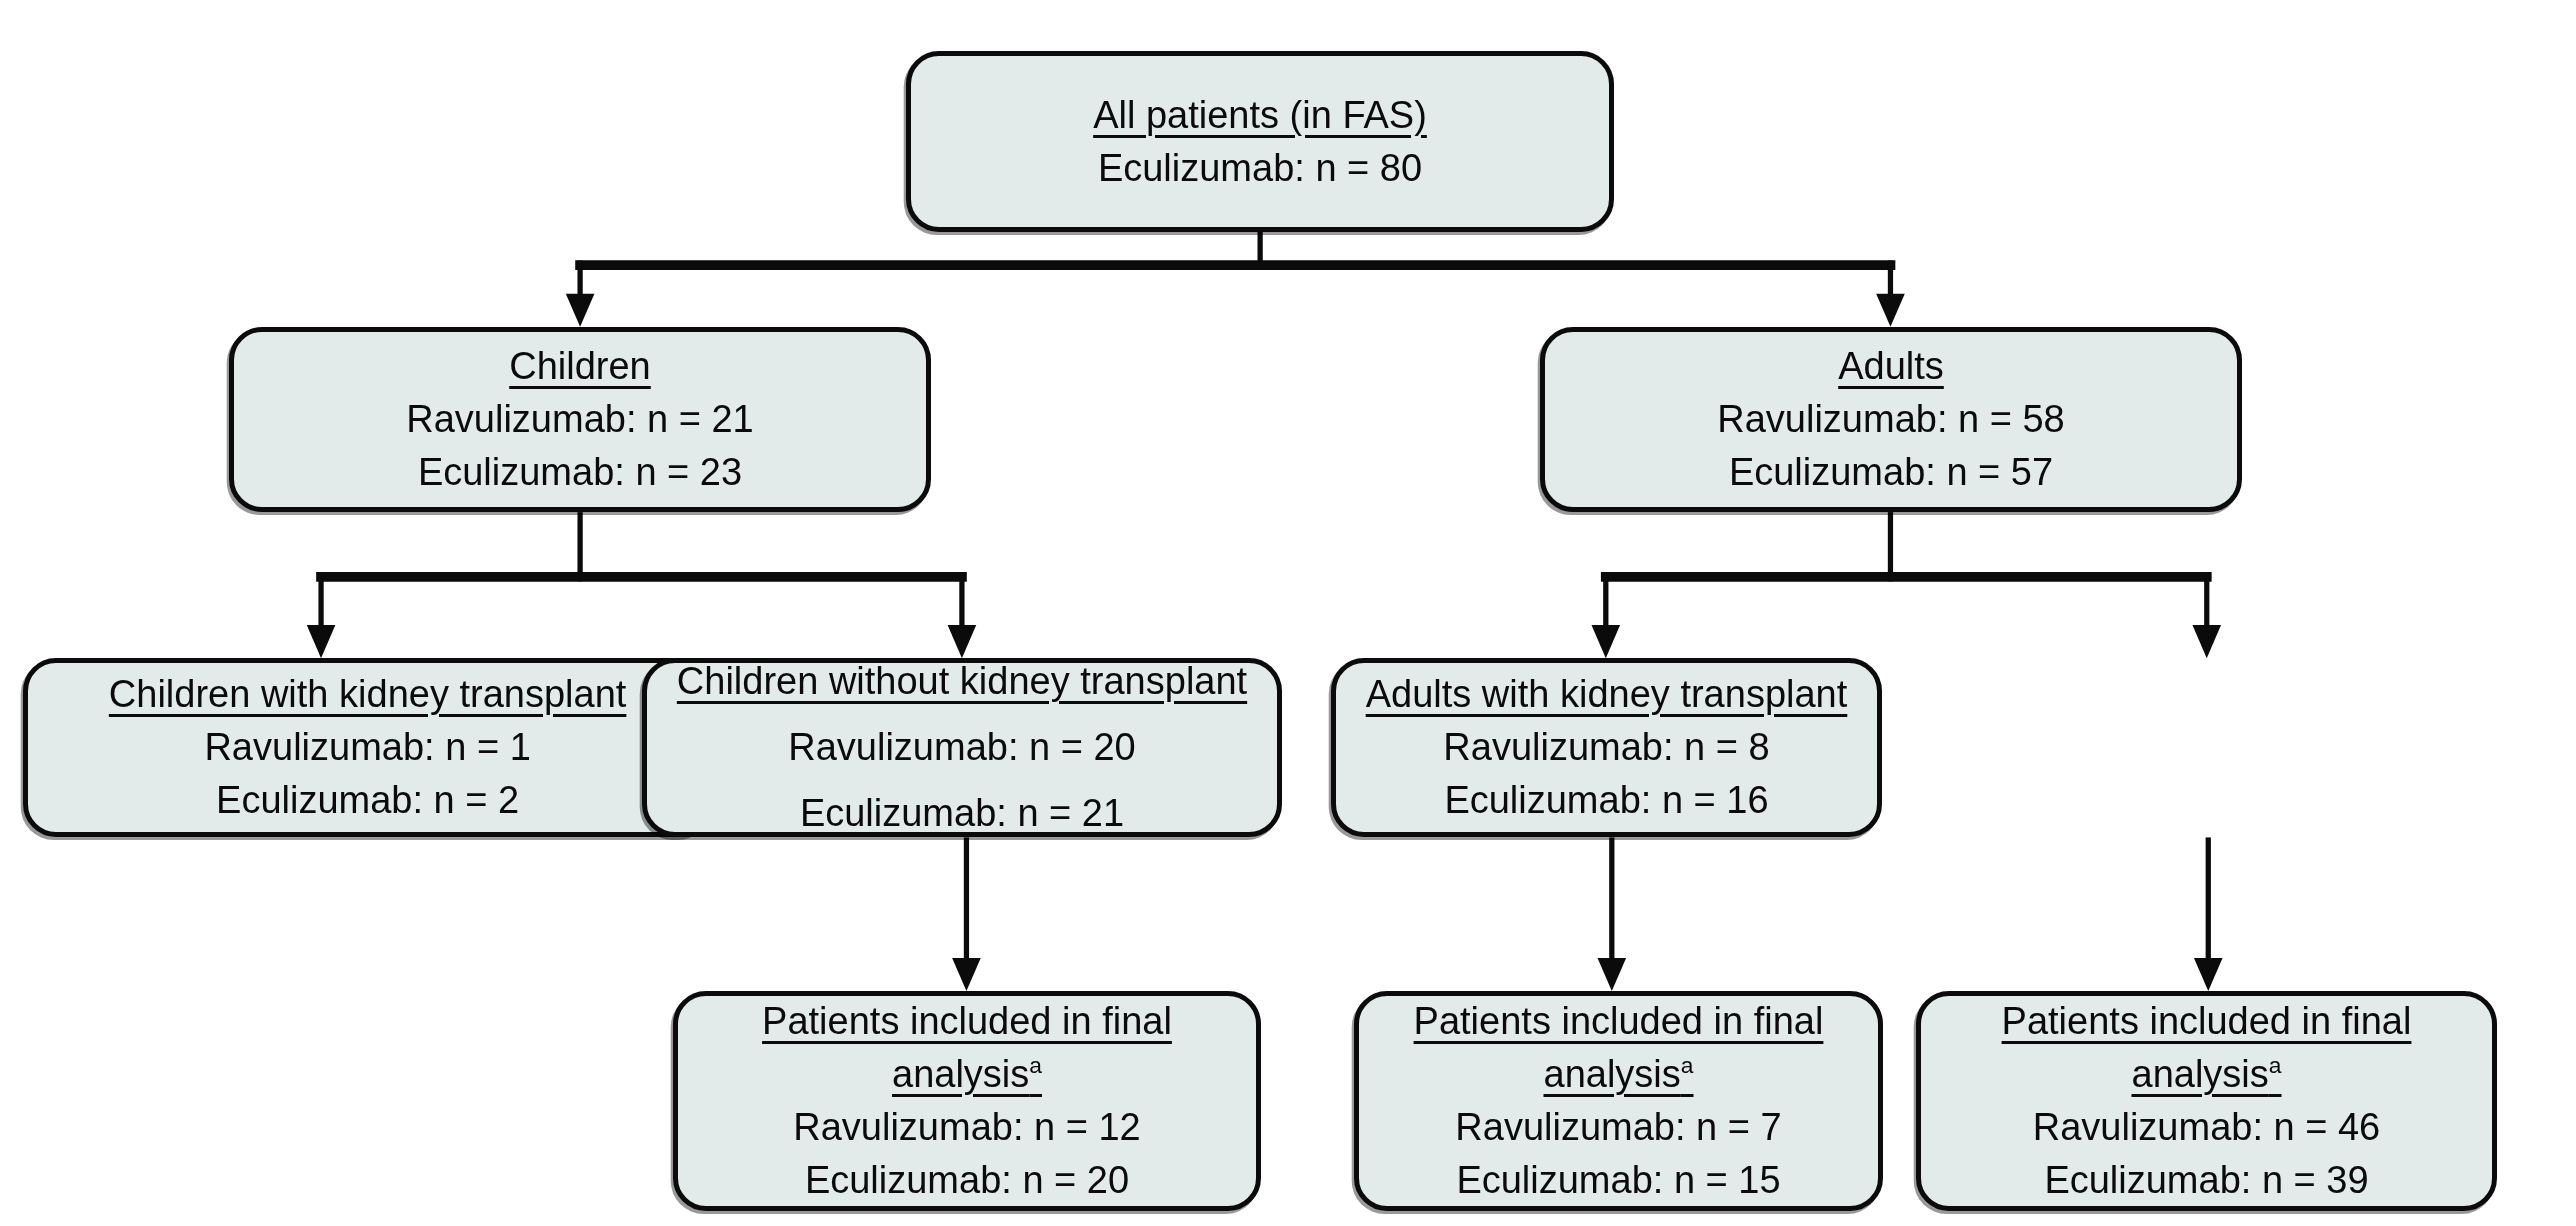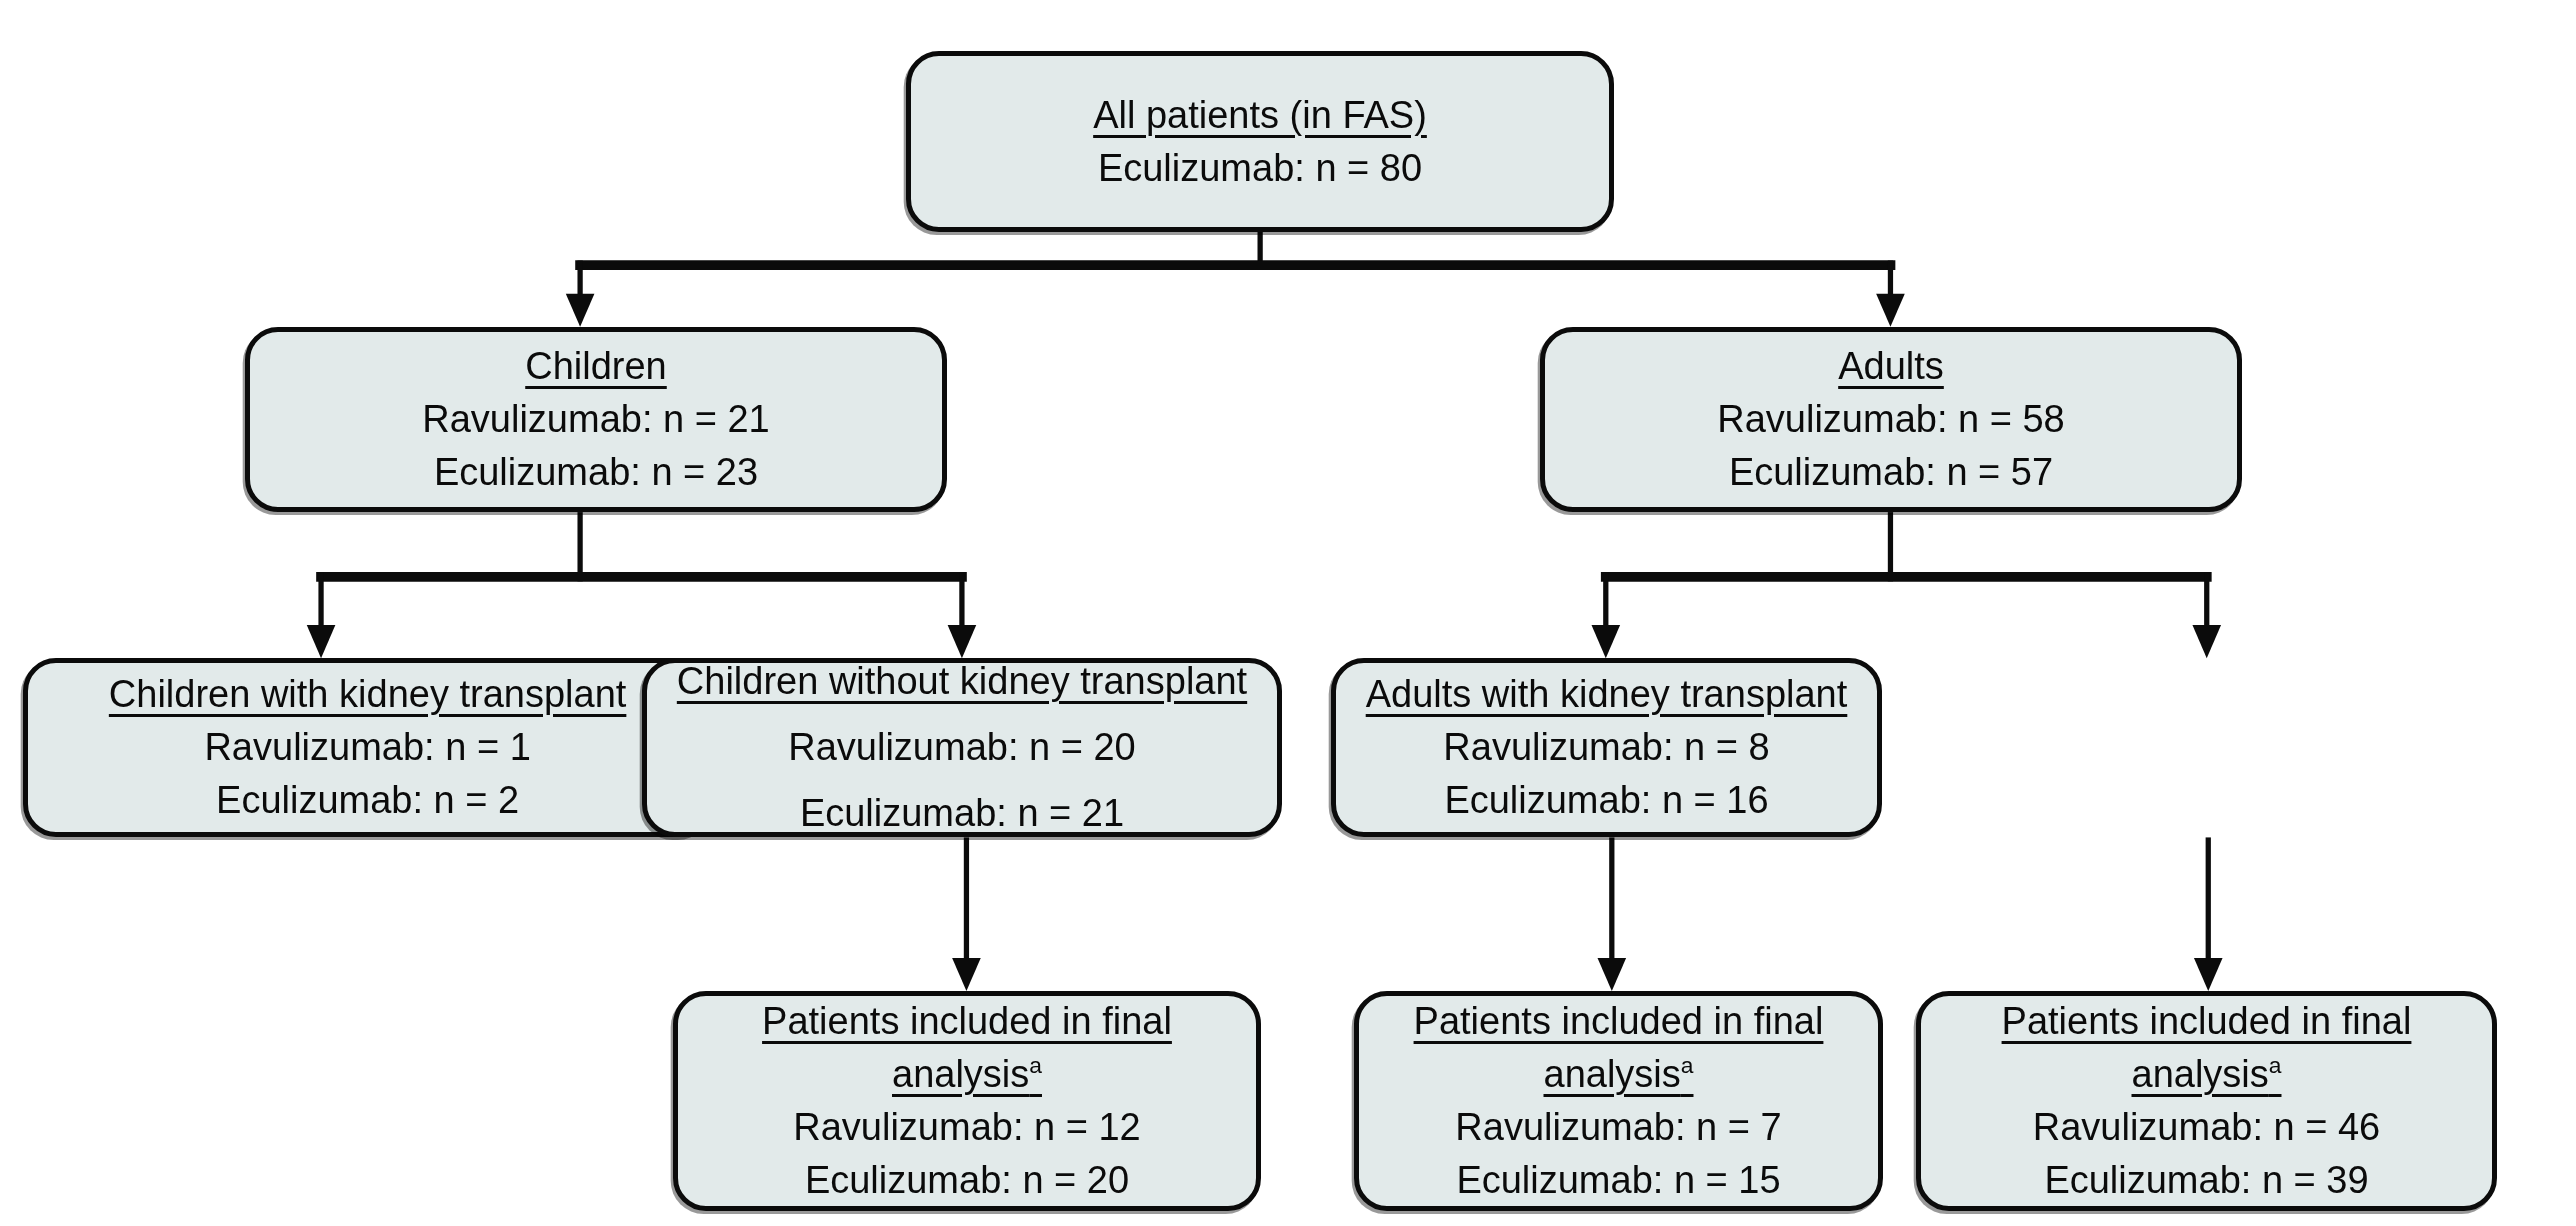--- a/index.html
+++ b/index.html
@@ -73,21 +73,21 @@
       <line class="edge-line" x1="2932" y1="1112" x2="2932" y2="1280"></line>
       <polygon class="edge-head" points="2913,1272 2951,1272 2932,1316"></polygon>
     </g>
   </svg>
 
   <div class="node nw" style="left:906px;top:30px;width:708px;height:181px;margin-top:21px;">
     <div class="title"><span class="u">All patients (in FAS)</span></div>
     <div class="stat">Eculizumab: n = 80</div>
   </div>
 
-  <div class="node nw" style="left:229px;top:327px;width:702px;height:185px;margin-left:16px;">
+  <div class="node nw" style="left:229px;top:327px;width:702px;height:185px;">
     <div class="title"><span class="u">Children</span></div>
     <div class="stat">Ravulizumab: n = 21</div>
     <div class="stat">Eculizumab: n = 23</div>
   </div>
   <div class="node nw" style="left:1540px;top:327px;width:702px;height:185px;">
     <div class="title"><span class="u">Adults</span></div>
     <div class="stat">Ravulizumab: n = 58</div>
     <div class="stat">Eculizumab: n = 57</div>
   </div>
 

